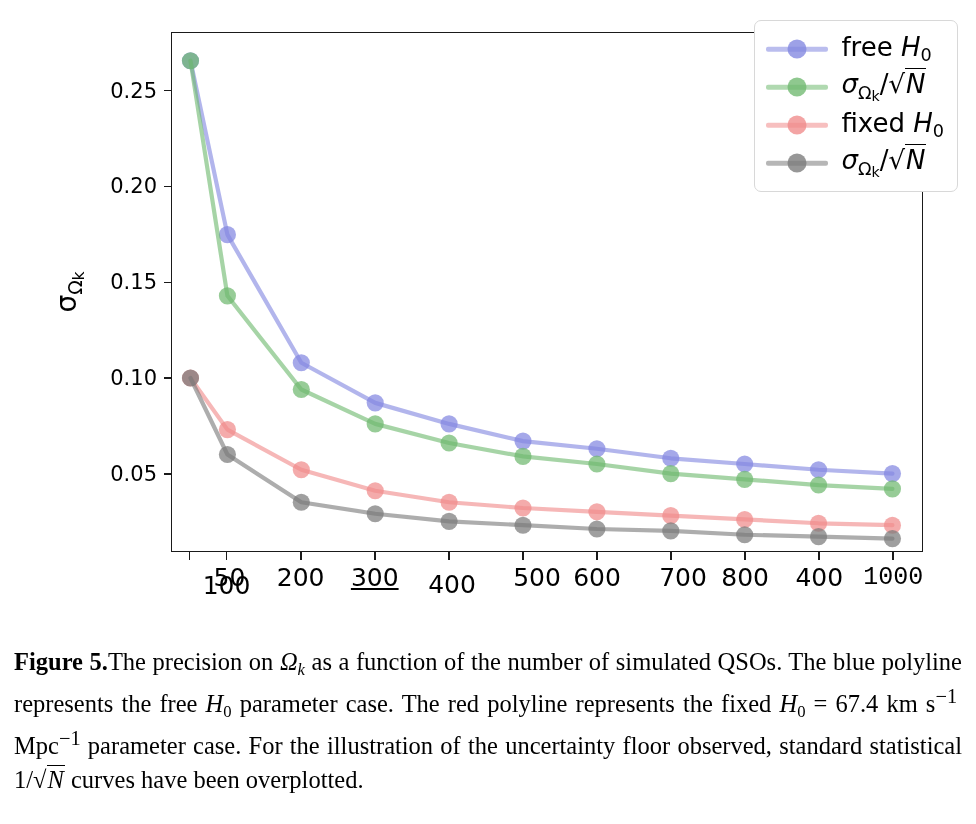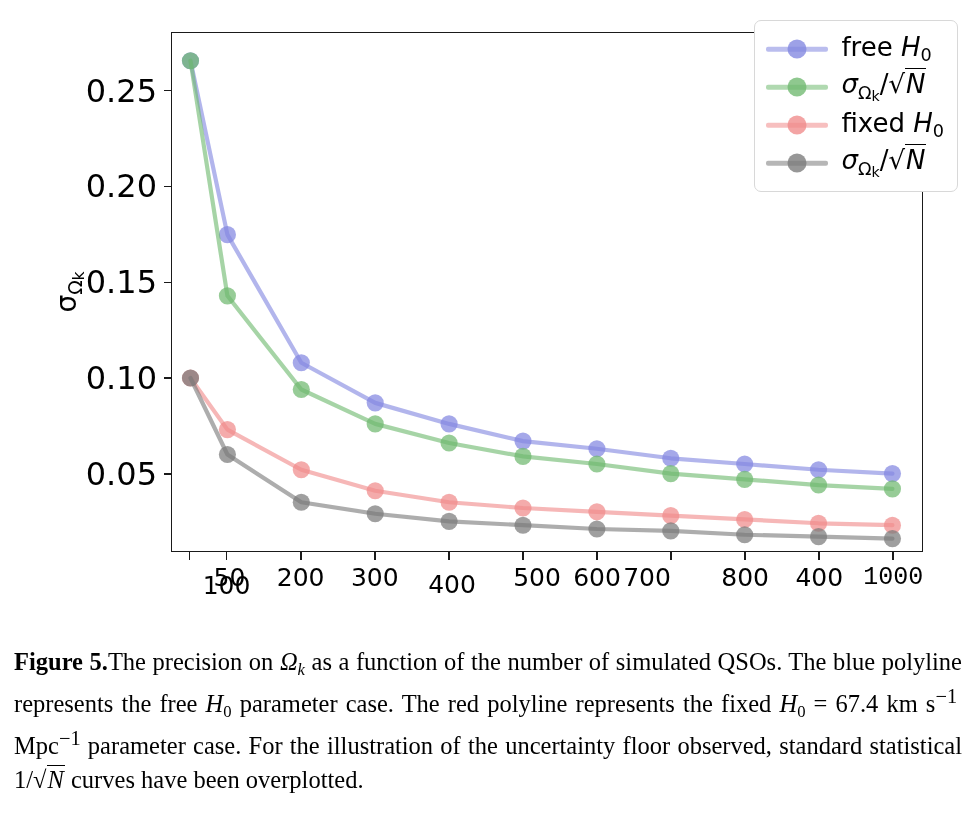--- a/index.html
+++ b/index.html
@@ -13,21 +13,21 @@
   
   #plot-area{
     position:absolute;left:171px;top:32px;width:752px;height:520px;
     border:1.6px solid #1a1a1a;background:#ffffff;box-sizing:border-box;
   }
   #plot-svg{position:absolute;left:0;top:0;width:100%;height:100%;display:block;}
 
   
   .ytick-label{
     position:absolute;right:0;transform:translateY(-50%);
-    font-size:32px;color:#000;white-space:nowrap;text-align:right;
+    font-size:21px;color:#000;white-space:nowrap;text-align:right;
   }
   #ytick-labels{position:absolute;left:62px;top:32px;width:95px;height:520px;}
   #ytick-marks{position:absolute;left:160px;top:32px;width:12px;height:520px;}
   .ytick-mark{position:absolute;right:0;width:8px;height:1.8px;background:#1a1a1a;}
 
   
   #xtick-marks{position:absolute;left:171px;top:552px;width:752px;height:12px;}
   .xtick-mark{position:absolute;top:0;width:1.8px;height:8px;background:#1a1a1a;}
   #xtick-labels{position:absolute;left:171px;top:563px;width:752px;height:34px;}
   .xtick-label{
@@ -207,25 +207,25 @@
       <div class="xtick-mark" style="left: 425.11px;"></div>
       <div class="xtick-mark" style="left: 499.199px;"></div>
       <div class="xtick-mark" style="left: 573.287px;"></div>
       <div class="xtick-mark" style="left: 647.376px;"></div>
       <div class="xtick-mark" style="left: 721.465px;"></div>
     </div>
   <div id="xtick-labels">
       <div class="xtick-label" style="left: 18.5222px; margin-left: 40px;">50</div>
       <div class="xtick-label" style="left: 55.5665px; margin-top: 8px;">100</div>
       <div class="xtick-label" style="left: 129.655px;">200</div>
-      <div class="xtick-label" style="left: 203.744px;">300</div>
+      <div class="xtick-label" style="left: 203.744px; text-decoration: underline;">300</div>
       <div class="xtick-label" style="left: 281px; margin-top: 7px;">400</div>
       <div class="xtick-label" style="left: 366px;">500</div>
       <div class="xtick-label" style="left: 426.01px;">600</div>
-      <div class="xtick-label" style="left: 476px; text-align: center;">700</div>
+      <div class="xtick-label" style="left: 512px; text-align: center;">700</div>
       <div class="xtick-label" style="left: 574.187px;">800</div>
       <div class="xtick-label" style="left: 648.276px;">400</div>
       <div class="xtick-label" style="left: 722.365px; font-family: Liberation Mono, monospace;">1000</div>
     </div>
 
   <div id="caption">
     <b>Figure 5.</b><span>The precision on </span><span><span class="ital">Ω</span><span class="sub ital">k</span></span><span> as a function of the number of simulated QSOs. The blue polyline represents the free </span><span><span class="ital">H</span><span class="sub">0</span></span><span> parameter case. The red polyline represents the fixed </span><span><span class="ital">H</span><span class="sub">0</span></span><span> = 67.4</span>&nbsp;<span><span>km s</span><sup>−1</sup> <span>Mpc</span><sup>−1</sup></span><span> parameter case. For the illustration of the uncertainty floor observed, standard statistical 1/</span><span class="sqrt-wrap">√<span class="sqrt-bar ital">N</span></span><span> curves have been overplotted.</span>
   </div>
 
 </div>

